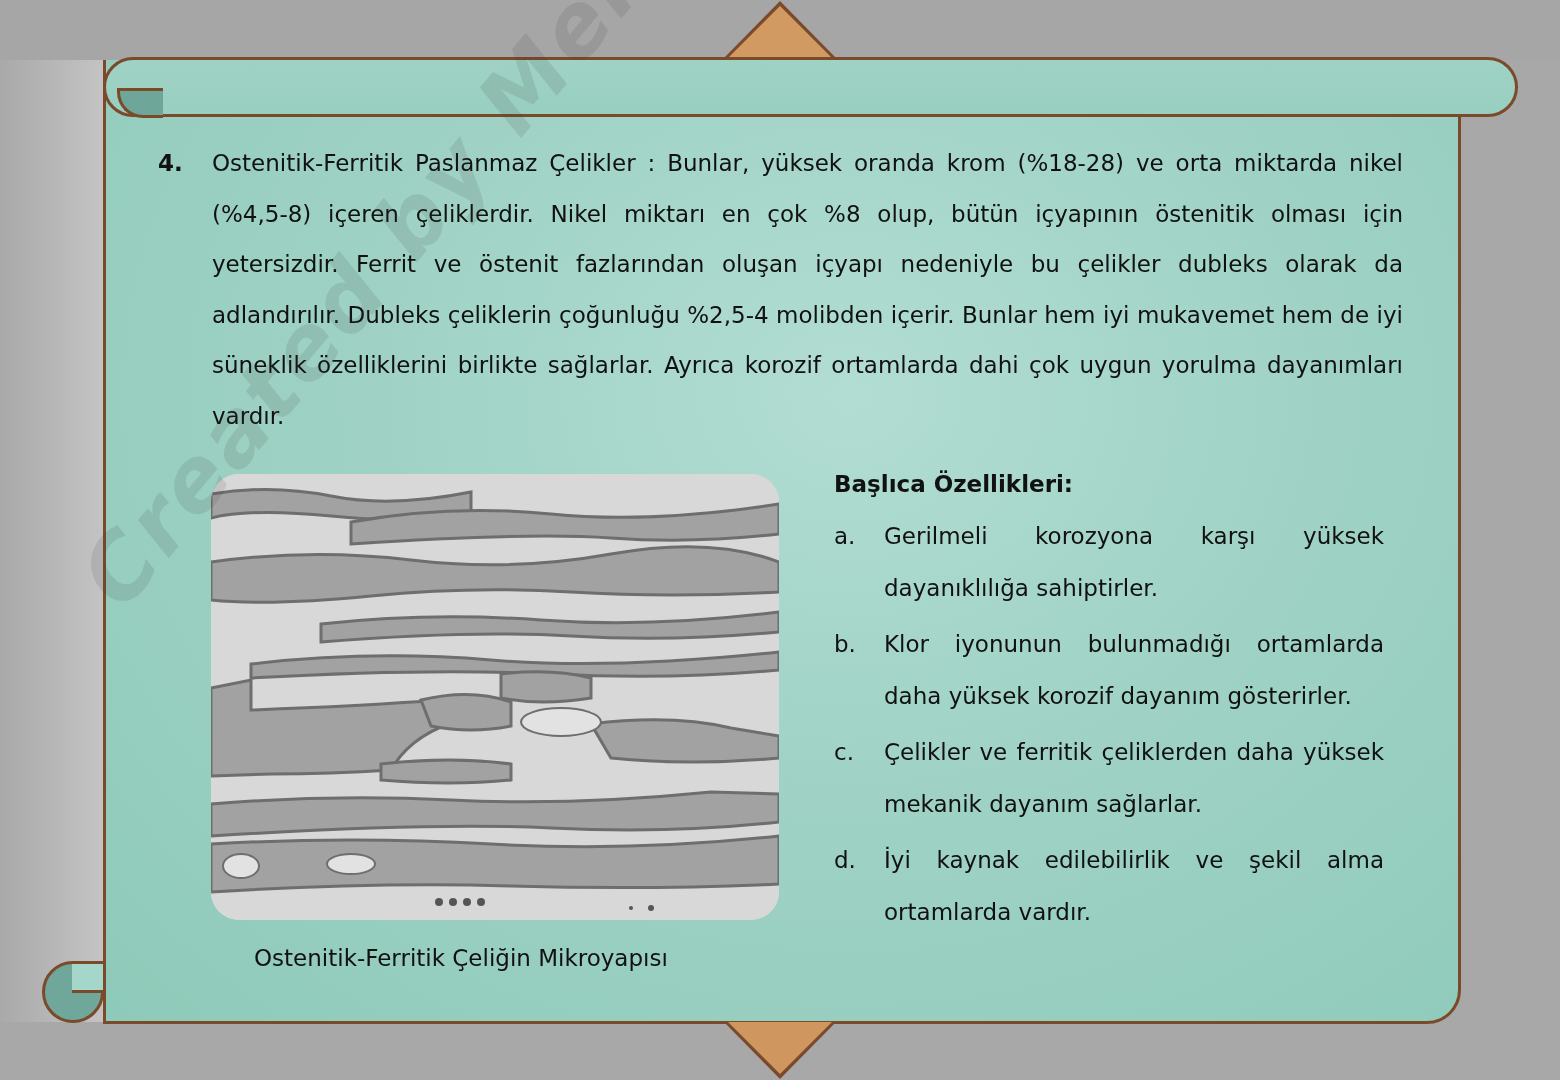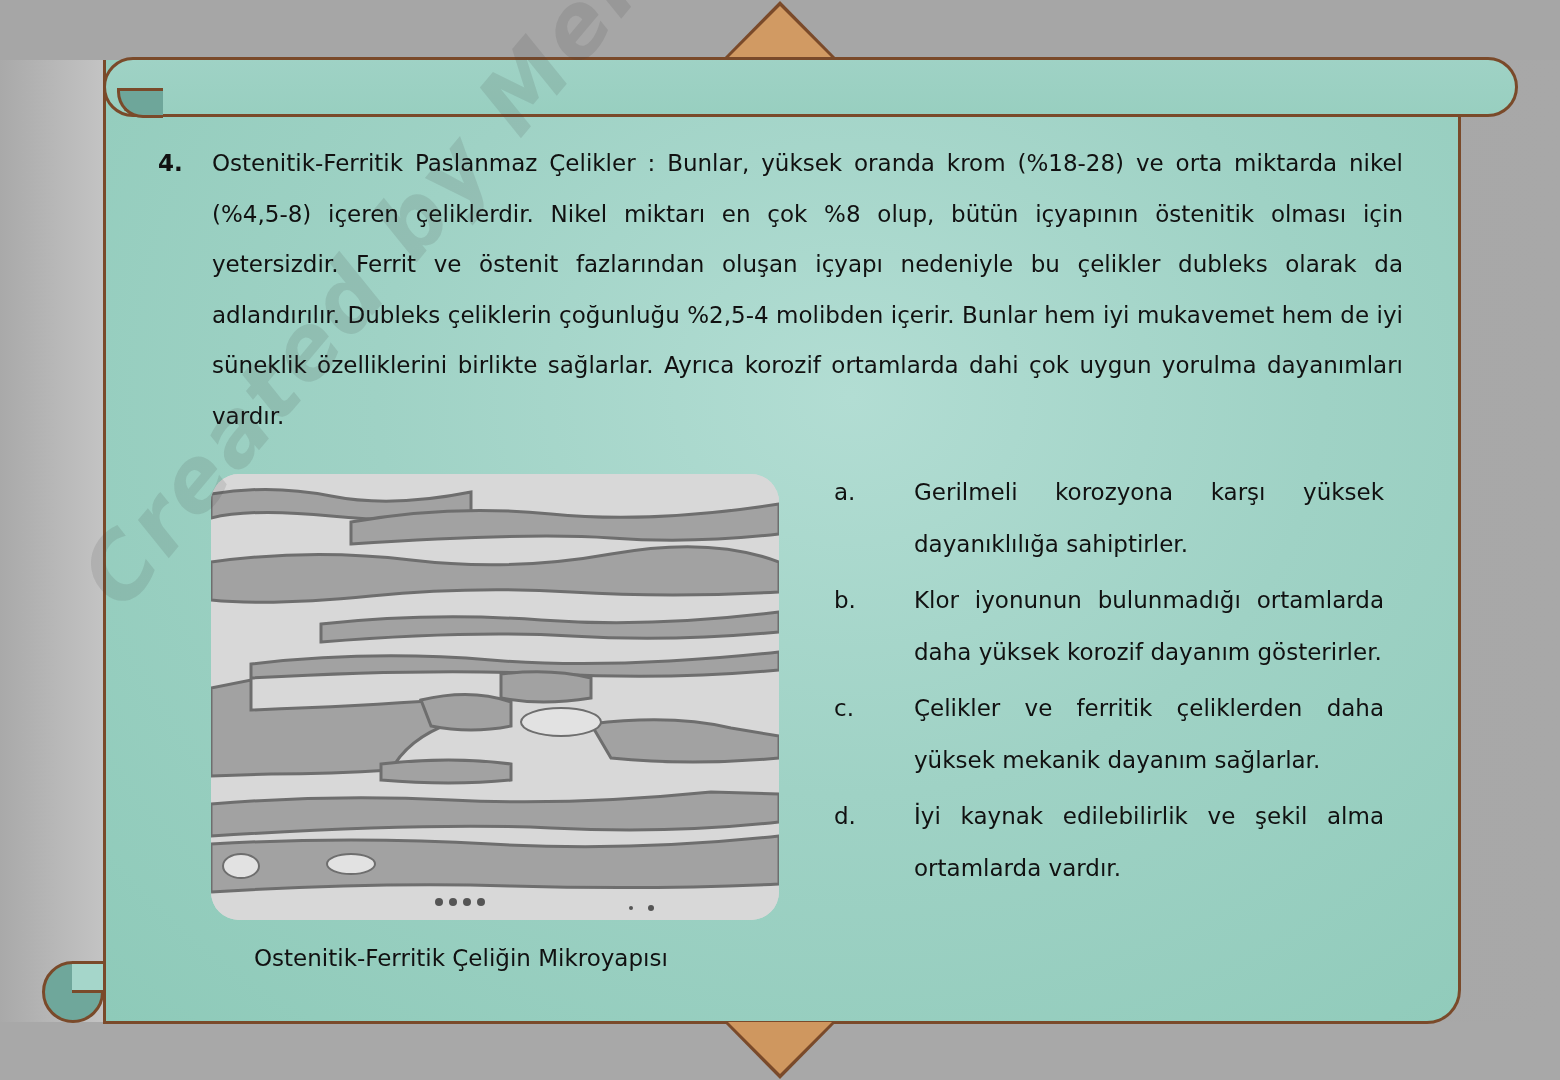--- a/index.html
+++ b/index.html
@@ -83,21 +83,21 @@
   }
   .figure svg { display:block; }
   .caption {
     position:absolute; left:254px; top:945px; font-size:23px; white-space:nowrap;text-align:center;
   }
 
   .features { position:absolute; left:834px; top:462px; width:550px; font-size:23px; }
   .features-title { font-weight:bold; line-height:44px; }
   .feat { position:relative; line-height:51.5px; margin-top:5px; }
   .feat-letter { position:absolute; left:0; top:0; }
-  .feat-text { margin-left:80px; text-align:justify; text-align-last:left; }
+  .feat-text { margin-left:50px; text-align:justify; text-align-last:left; }
 
   .watermark {
     position:absolute; left:60px; top:560px; font-size:88px; font-weight:bold; font-style:italic;
     color:rgba(60,60,60,0.13); white-space:nowrap;
     transform:rotate(-50deg); transform-origin:0 0;
     letter-spacing:4px;
     pointer-events:none;
   }
 </style>
 </head>
@@ -153,20 +153,21 @@
         <circle cx="256" cy="428" r="4"></circle>
           <circle cx="270" cy="428" r="4"></circle>
         <circle cx="420" cy="434" r="2"></circle>
           <circle cx="440" cy="434" r="3"></circle>
       </g>
     </svg>
   </div>
   <div class="caption">Ostenitik-Ferritik Çeliğin Mikroyapısı</div>
 
   <div class="features">
+    <div class="features-title">Başlıca Özellikleri:</div>
     <div class="feat">
       <span class="feat-letter">a.</span>
       <div class="feat-text">Gerilmeli korozyona karşı yüksek dayanıklılığa sahiptirler.</div>
     </div>
     <div class="feat">
       <span class="feat-letter">b.</span>
       <div class="feat-text">Klor iyonunun bulunmadığı ortamlarda daha yüksek korozif dayanım gösterirler.</div>
     </div>
     <div class="feat">
       <span class="feat-letter">c.</span>

